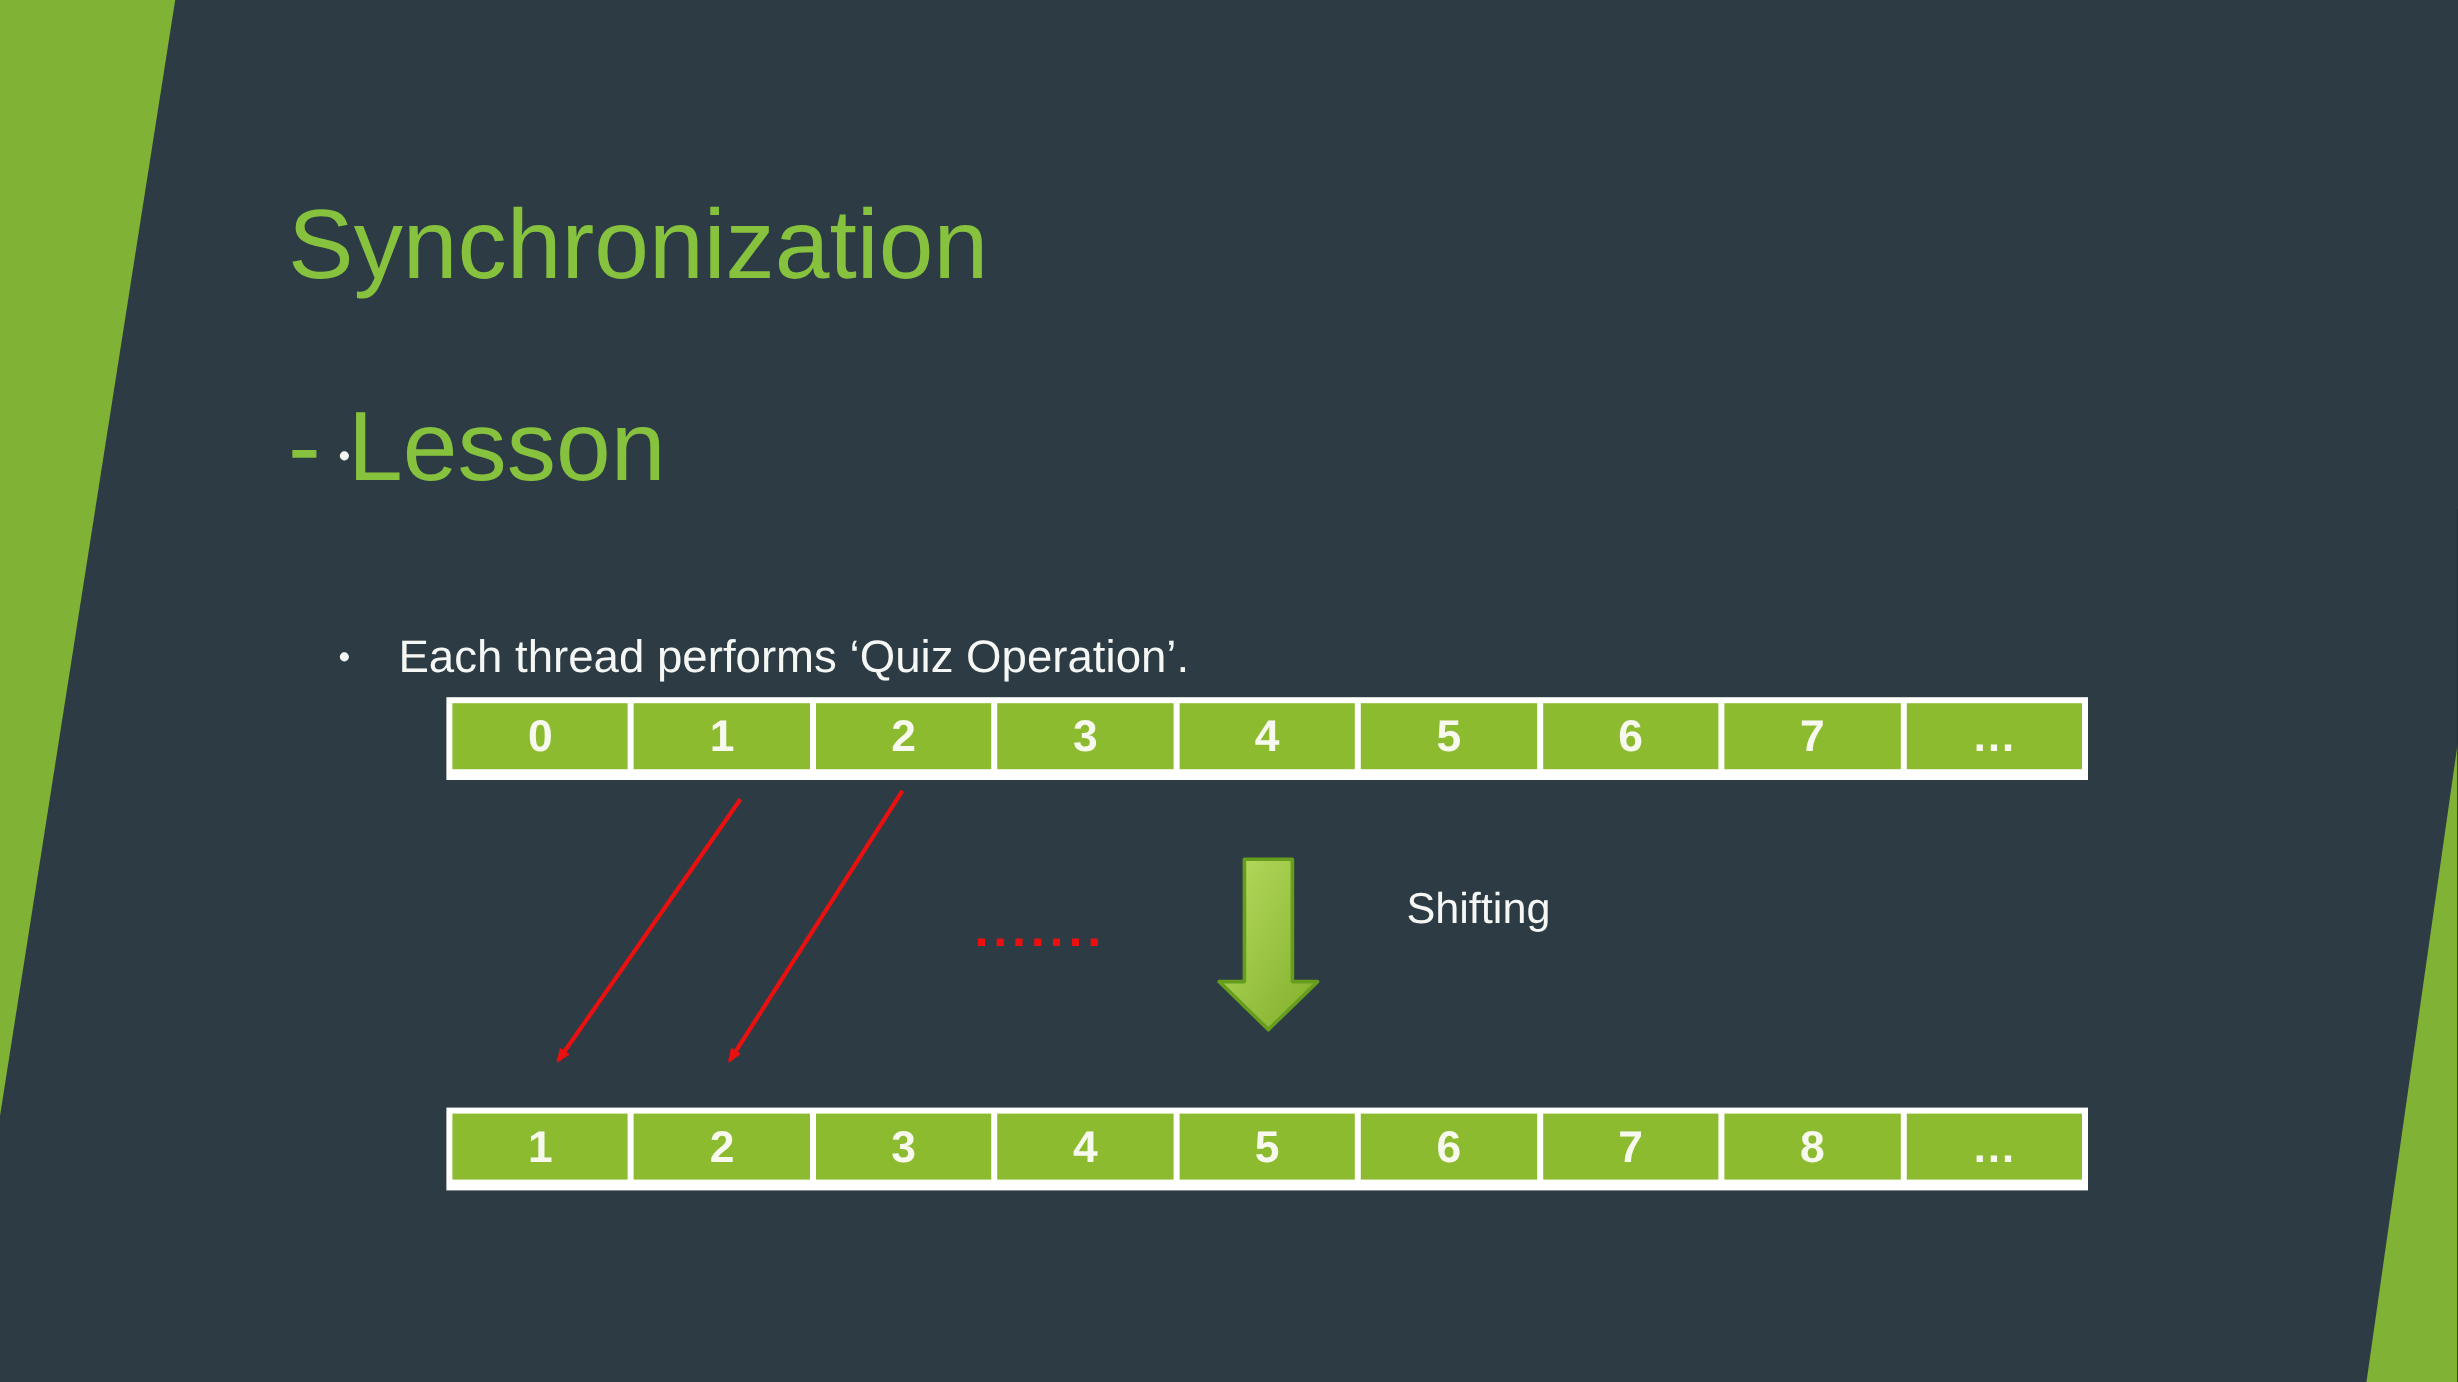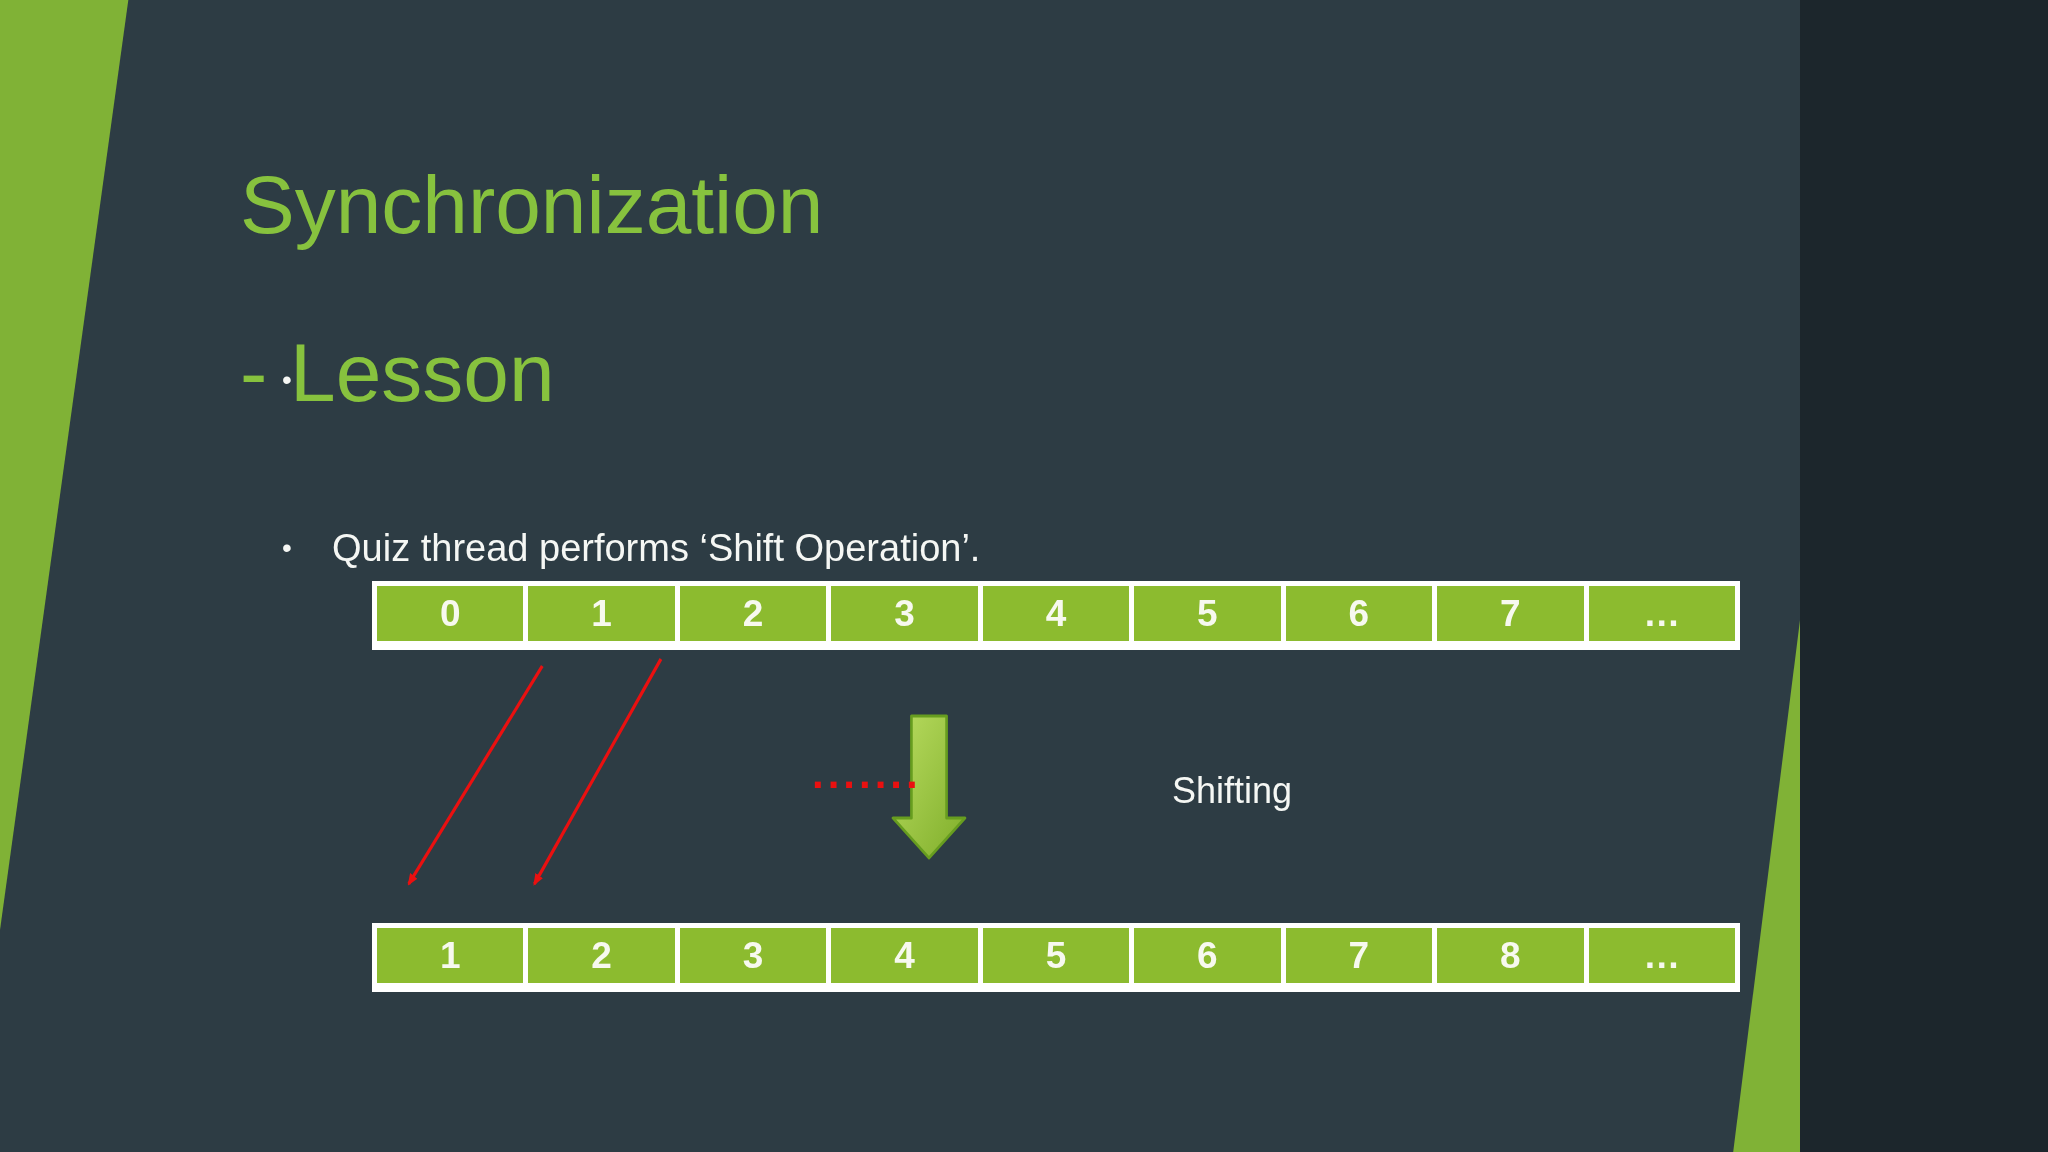--- a/index.html
+++ b/index.html
@@ -1,18 +1,18 @@
 <!DOCTYPE html>
 <html><head>
 <meta charset="utf-8">
 <style>
   html,body{margin:0;padding:0;background:#1c262c;}
   .slide{
     position:relative;
-    width:1800px;height:1152px;
+    width:2048px;height:1152px;
     background:var(--background,#2d3c44);
     overflow:hidden;
     font-family:"Liberation Sans", sans-serif;
   }
   .bg-decor{position:absolute;inset:0;width:100%;height:100%;}
   .title{
     position:absolute;left:240px;top:121px;
     font-size:82px;line-height:168px;
     color:var(--title-green,#87c23e);
     letter-spacing:0px;white-space:nowrap;
@@ -42,21 +42,21 @@
     color:#f7f9ef;
   }
   .overlay-svg{position:absolute;inset:0;width:100%;height:100%;pointer-events:none;}
   .dotted-ellipsis{
     position:absolute;left:812px;top:750px;
     font-size:42px;font-weight:bold;line-height:48px;letter-spacing:4px;
     color:var(--arrow-red,#ea1010);
     white-space:nowrap;
   }
   .shifting-label{
-    position:absolute;left:1172px;top:769px;
+    position:absolute;left:1172px;top:735px;
     font-size:36px;line-height:44px;
     color:var(--text-white,#f5f7f4);
     white-space:nowrap;
   }
 </style>
 </head>
 <body>
 
 <div class="slide" style="--background: #2d3c44; --accent-green: #80b236; --cell-green: #8cbb2f; --title-green: #87c23e; --text-white: #f5f7f4; --arrow-red: #ea1010; --block-arrow-fill-light: #b9dc60; --block-arrow-fill-dark: #7fae2a; --block-arrow-stroke: #679d1f;">
 
@@ -69,21 +69,21 @@
     <div>Synchronization</div>
     <div>- Lesson</div>
   </div>
 
   <div class="bullets">
     <div class="bullet-row">
       <span class="bullet-marker">•</span>
     </div>
     <div class="bullet-row">
       <span class="bullet-marker">•</span>
-      <span class="bullet-text">Quiz thread performs ‘Shift Operation’.</span>
+      <span class="bullet-text">Each thread performs ‘Quiz Operation’.</span>
     </div>
   </div>
 
   <div class="array-row top">
     <div class="array-cell">0</div>
     <div class="array-cell">1</div>
     <div class="array-cell">2</div>
     <div class="array-cell">3</div>
     <div class="array-cell">4</div>
     <div class="array-cell">5</div>

